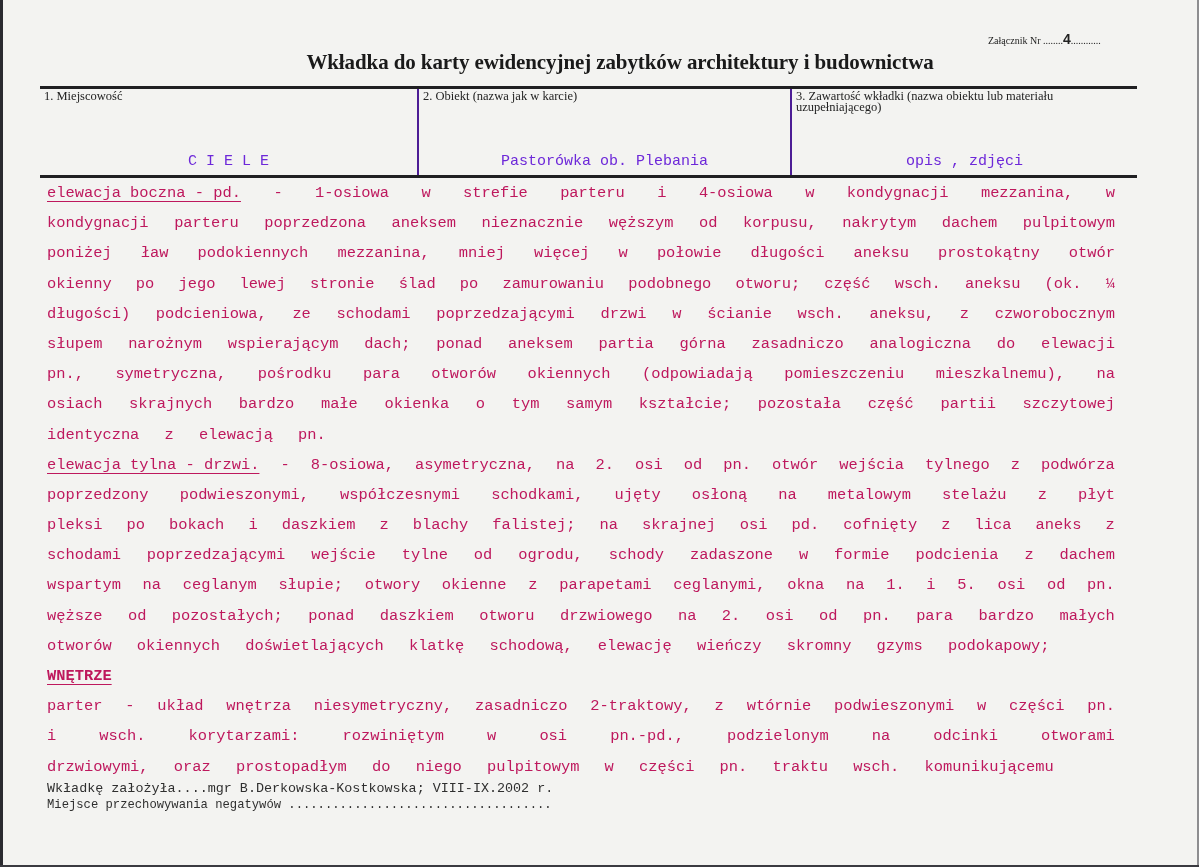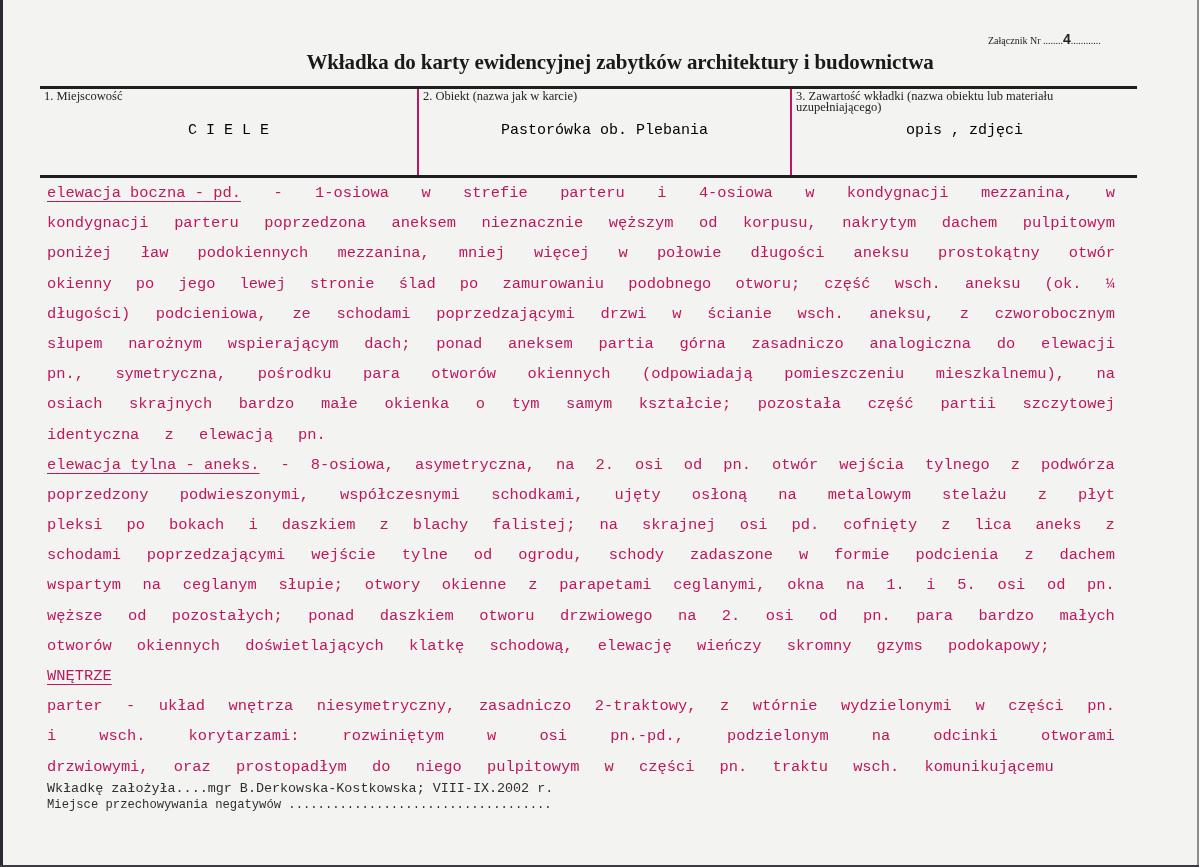--- a/index.html
+++ b/index.html
@@ -27,46 +27,46 @@
     font-size: 21px; font-weight: bold; font-family: "Liberation Serif", serif; color: #1a1a1a;
     letter-spacing: -0.1px;
   }
 
   .header-table {
     position: absolute; left: 40px; top: 86px; width: 1097px; height: 86px;
     border-top: 3px solid #1f1f22; border-bottom: 3px solid #1f1f22;
     display: flex;
   }
   .cell { position: relative; height: 100%; box-sizing: border-box; }
-  .cell + .cell { border-left: 2px solid #be185d; }
+  .cell + .cell { border-left: 2px solid #4c1d95; }
   .cell-1 { width: 377px; }
   .cell-2 { width: 373px; }
   .cell-3 { flex: 1; }
   .cell-label {
     position: absolute; left: 4px; top: 2px;
     font-size: 12.5px; line-height: 11px; font-family: "Liberation Serif", serif; color: #222;
   }
   .cell-value {
-    position: absolute; left: 0; right: 0; top: 33px; text-align: center;
-    font-family: "Liberation Mono", monospace; font-size: 15px; color: #000000;
+    position: absolute; left: 0; right: 0; top: 64px; text-align: center;
+    font-family: "Liberation Mono", monospace; font-size: 15px; color: #6d28d9;
   }
 
   .body-text {
     position: absolute; left: 47px; top: 178px; width: 1068px;
     font-family: "Liberation Mono", monospace; font-size: 15.4px; color: #be185d;
   }
   .line {
     height: 30.2px; line-height: 30px;
     text-align: justify; text-align-last: justify; white-space: nowrap;
     display: flex; justify-content: space-between;
   }
   .line.last { justify-content: flex-start; gap: 16px; }
   .line.last span + span { margin-left: 9.2px; }
   .u { text-decoration: underline; text-underline-offset: 4px; }
-  .b { font-weight: normal; }
+  .b { font-weight: bold; }
 
   .footer {
     position: absolute; left: 47px; top: 780px;
     font-family: "Liberation Mono", monospace; color: #2f2f2f;
   }
   .footer .f1 { font-size: 13.4px; line-height: 18px; white-space: pre; text-align: center; }
   .footer .f2 { font-size: 12.2px; line-height: 15px; white-space: pre; }
 </style>
 </head>
 <body>
@@ -213,21 +213,21 @@
       <span>partii</span>
       <span>szczytowej</span>
     </div>
     <div class="line last">
       <span>identyczna</span>
       <span>z</span>
       <span>elewacją</span>
       <span>pn.</span>
     </div>
     <div class="line">
-      <span class="u">elewacja tylna - aneks.</span>
+      <span class="u">elewacja tylna - drzwi.</span>
       <span>-</span>
       <span>8-osiowa,</span>
       <span>asymetryczna,</span>
       <span>na</span>
       <span>2.</span>
       <span>osi</span>
       <span>od</span>
       <span>pn.</span>
       <span>otwór</span>
       <span>wejścia</span>
@@ -336,21 +336,21 @@
     <div class="line">
       <span>parter</span>
       <span>-</span>
       <span>układ</span>
       <span>wnętrza</span>
       <span>niesymetryczny,</span>
       <span>zasadniczo</span>
       <span>2-traktowy,</span>
       <span>z</span>
       <span>wtórnie</span>
-      <span>wydzielonymi</span>
+      <span>podwieszonymi</span>
       <span>w</span>
       <span>części</span>
       <span>pn.</span>
     </div>
     <div class="line">
       <span>i</span>
       <span>wsch.</span>
       <span>korytarzami:</span>
       <span>rozwiniętym</span>
       <span>w</span>

